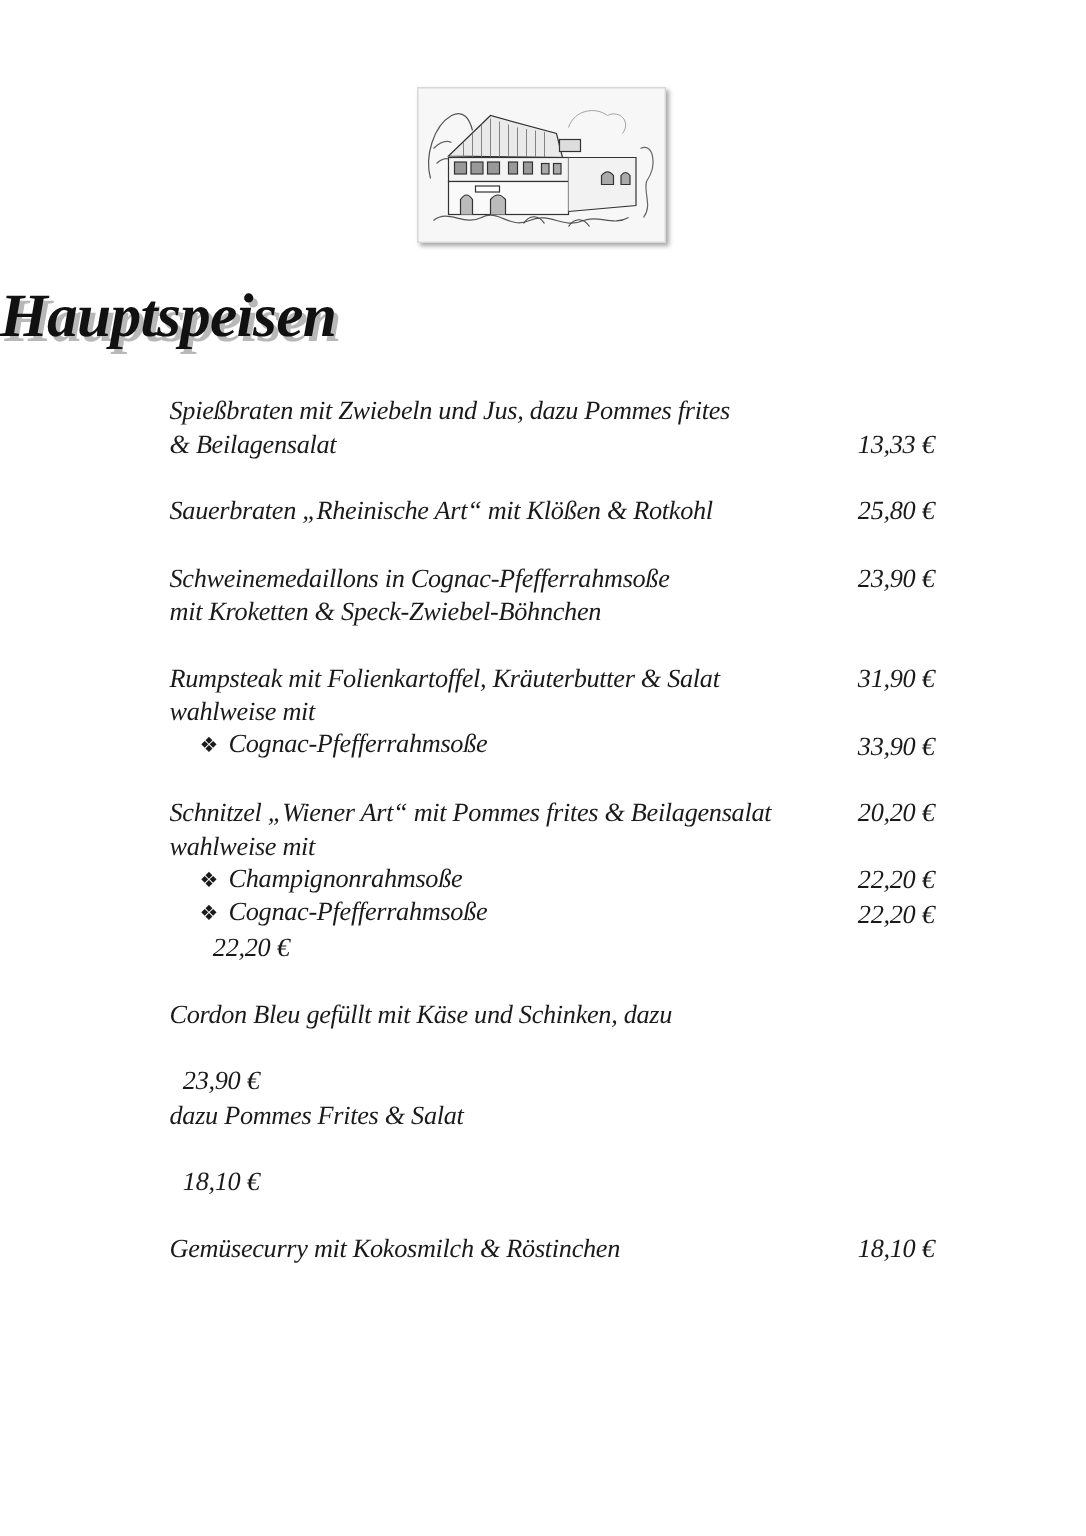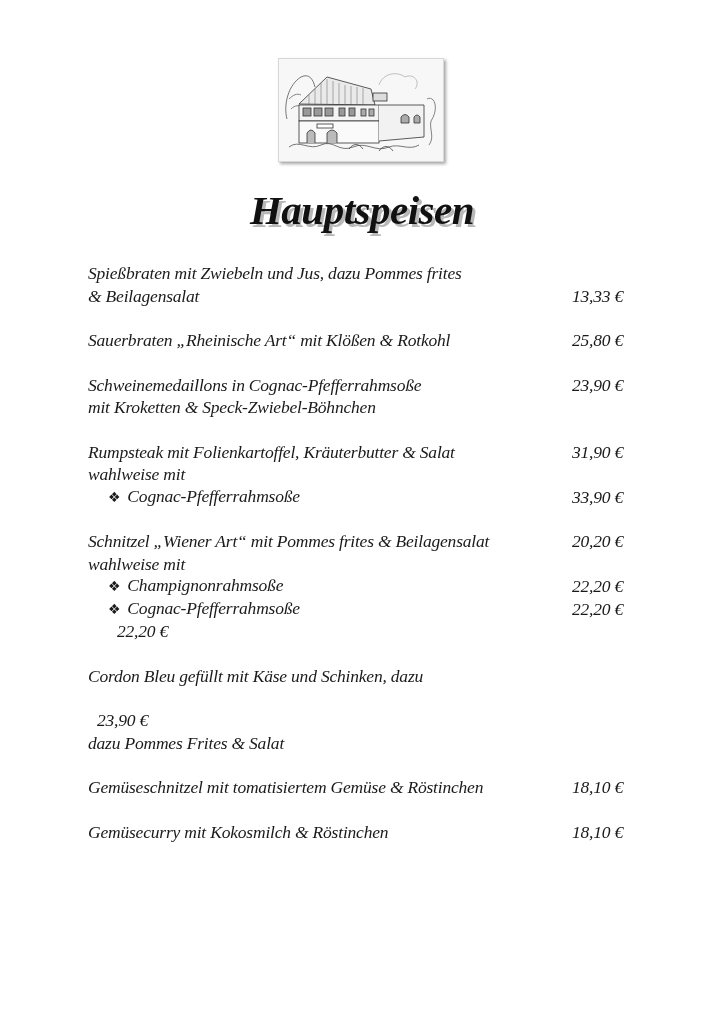--- a/index.html
+++ b/index.html
@@ -24,21 +24,21 @@
       background: #f7f7f7;
       border: 1px solid #d8d8d8;
       box-shadow: 2px 2px 3px rgba(0,0,0,0.35);
     }
     .logo-frame svg { width: 100%; height: 100%; display: block; }
     .title {
       position: absolute;
       left: 0;
       width: 724px;
       top: 186px;
-      text-align: center;
+      text-align: left;
       font-size: 41px;
       font-style: italic;
       font-weight: bold;
       color: #111;
       letter-spacing: -0.5px;
       text-shadow: 3px 3px 0 #b8b8b8;
     }
     .menu {
       position: absolute;
       left: 88px;
@@ -50,21 +50,21 @@
       letter-spacing: -0.2px;
     }
     .line {
       display: flex;
       justify-content: space-between;
       align-items: baseline;
       height: 22.5px;
       white-space: nowrap;
     }
     .line .price { text-align: right; min-width: 60px; }
-    .dish { margin-bottom: 22px; }
+    .dish { margin-bottom: 22px; margin-left: 25px; }
     .option { padding-left: 20px; align-items: center; }
     .option .bullet { font-style: normal; font-size: 14px; margin-right: 7px; }
   </style>
 </head>
 <body>
 
 <div class="logo-frame">
   <svg viewBox="0 0 164 102">
     <g fill="none" stroke="#333" stroke-width="0.8">
 
@@ -177,21 +177,20 @@
       <div class="line">
         <span class="price">23,90 €</span>
       </div>
       <div class="line">
         <span>dazu Pommes Frites &amp; Salat</span>
         <span class="price"></span>
       </div>
     </div>
     <div class="dish">
       <div class="line">
-        <span>Gemüseschnitzel mit tomatisiertem Gemüse &amp; Röstinchen</span>
         <span class="price">18,10 €</span>
       </div>
     </div>
     <div class="dish">
       <div class="line">
         <span>Gemüsecurry mit Kokosmilch &amp; Röstinchen</span>
         <span class="price">18,10 €</span>
       </div>
     </div>
   </div>

